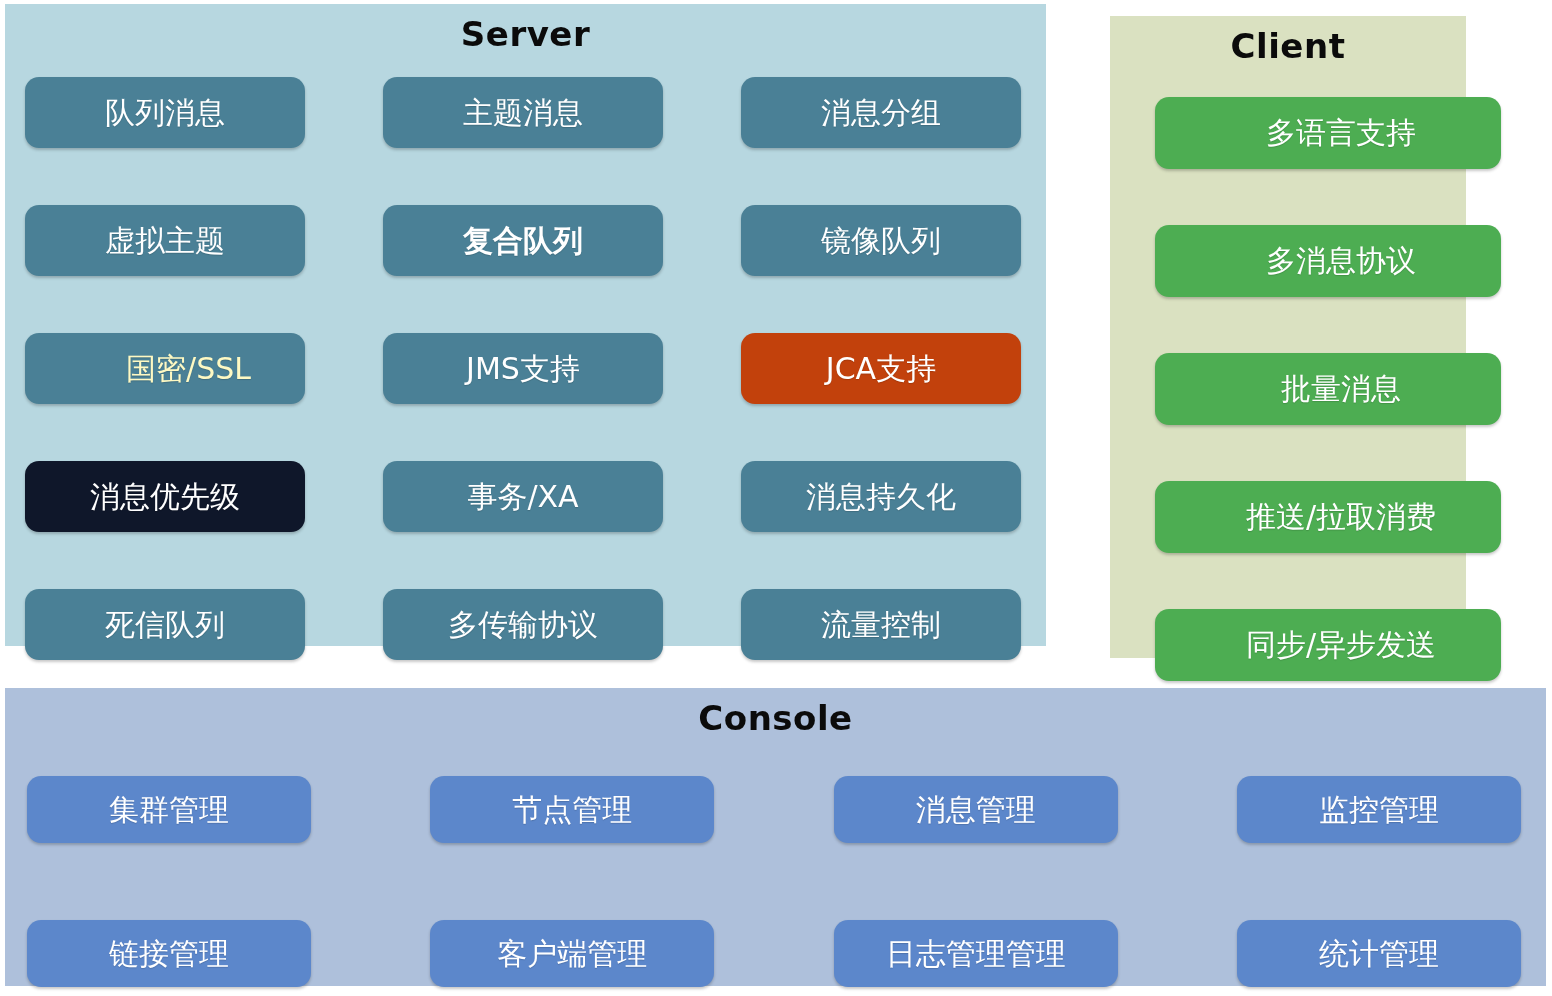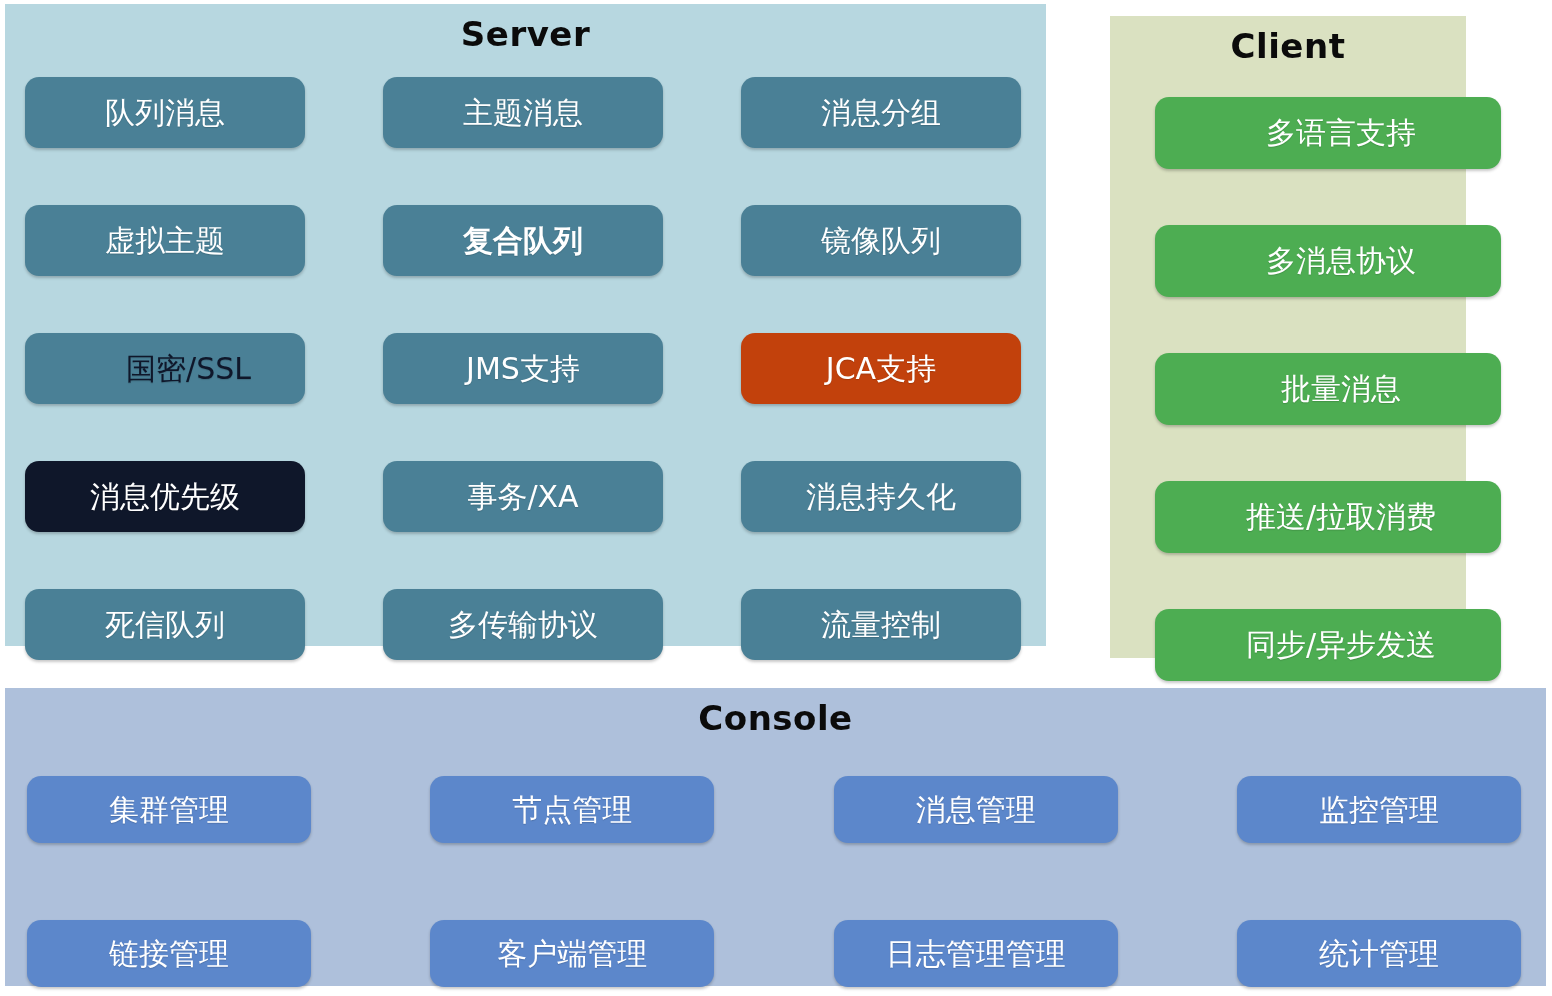--- a/index.html
+++ b/index.html
@@ -85,21 +85,21 @@
 
   <div class="panel" id="server-panel" style="background: rgb(183, 215, 224);">
     <span class="panel-title" style="color: rgb(11, 11, 11);">Server</span>
     <div class="grid" id="server-grid">
         <div class="feature-btn" style="background: rgb(74, 128, 150); color: rgb(255, 255, 255);">队列消息</div>
         <div class="feature-btn" style="background: rgb(74, 128, 150); color: rgb(255, 255, 255);">主题消息</div>
         <div class="feature-btn" style="background: rgb(74, 128, 150); color: rgb(255, 255, 255);">消息分组</div>
         <div class="feature-btn" style="background: rgb(74, 128, 150); color: rgb(255, 255, 255);">虚拟主题</div>
         <div class="feature-btn" style="background: rgb(74, 128, 150); color: rgb(255, 255, 255); font-weight: bold;">复合队列</div>
         <div class="feature-btn" style="background: rgb(74, 128, 150); color: rgb(255, 255, 255);">镜像队列</div>
-        <div class="feature-btn" style="background: rgb(74, 128, 150); color: #0f172a; padding-left: 47px;">国密/SSL</div>
+        <div class="feature-btn" style="background: rgb(74, 128, 150); color: #fef9c3; padding-left: 47px;">国密/SSL</div>
         <div class="feature-btn" style="background: rgb(74, 128, 150); color: rgb(255, 255, 255);">JMS支持</div>
         <div class="feature-btn" style="background: #c2410c; color: rgb(255, 255, 255);">JCA支持</div>
         <div class="feature-btn" style="background: #0f172a; color: rgb(255, 255, 255);">消息优先级</div>
         <div class="feature-btn" style="background: rgb(74, 128, 150); color: rgb(255, 255, 255);">事务/XA</div>
         <div class="feature-btn" style="background: rgb(74, 128, 150); color: rgb(255, 255, 255);">消息持久化</div>
         <div class="feature-btn" style="background: rgb(74, 128, 150); color: rgb(255, 255, 255);">死信队列</div>
         <div class="feature-btn" style="background: rgb(74, 128, 150); color: rgb(255, 255, 255);">多传输协议</div>
         <div class="feature-btn" style="background: rgb(74, 128, 150); color: rgb(255, 255, 255);">流量控制</div>
       </div>
   </div>

